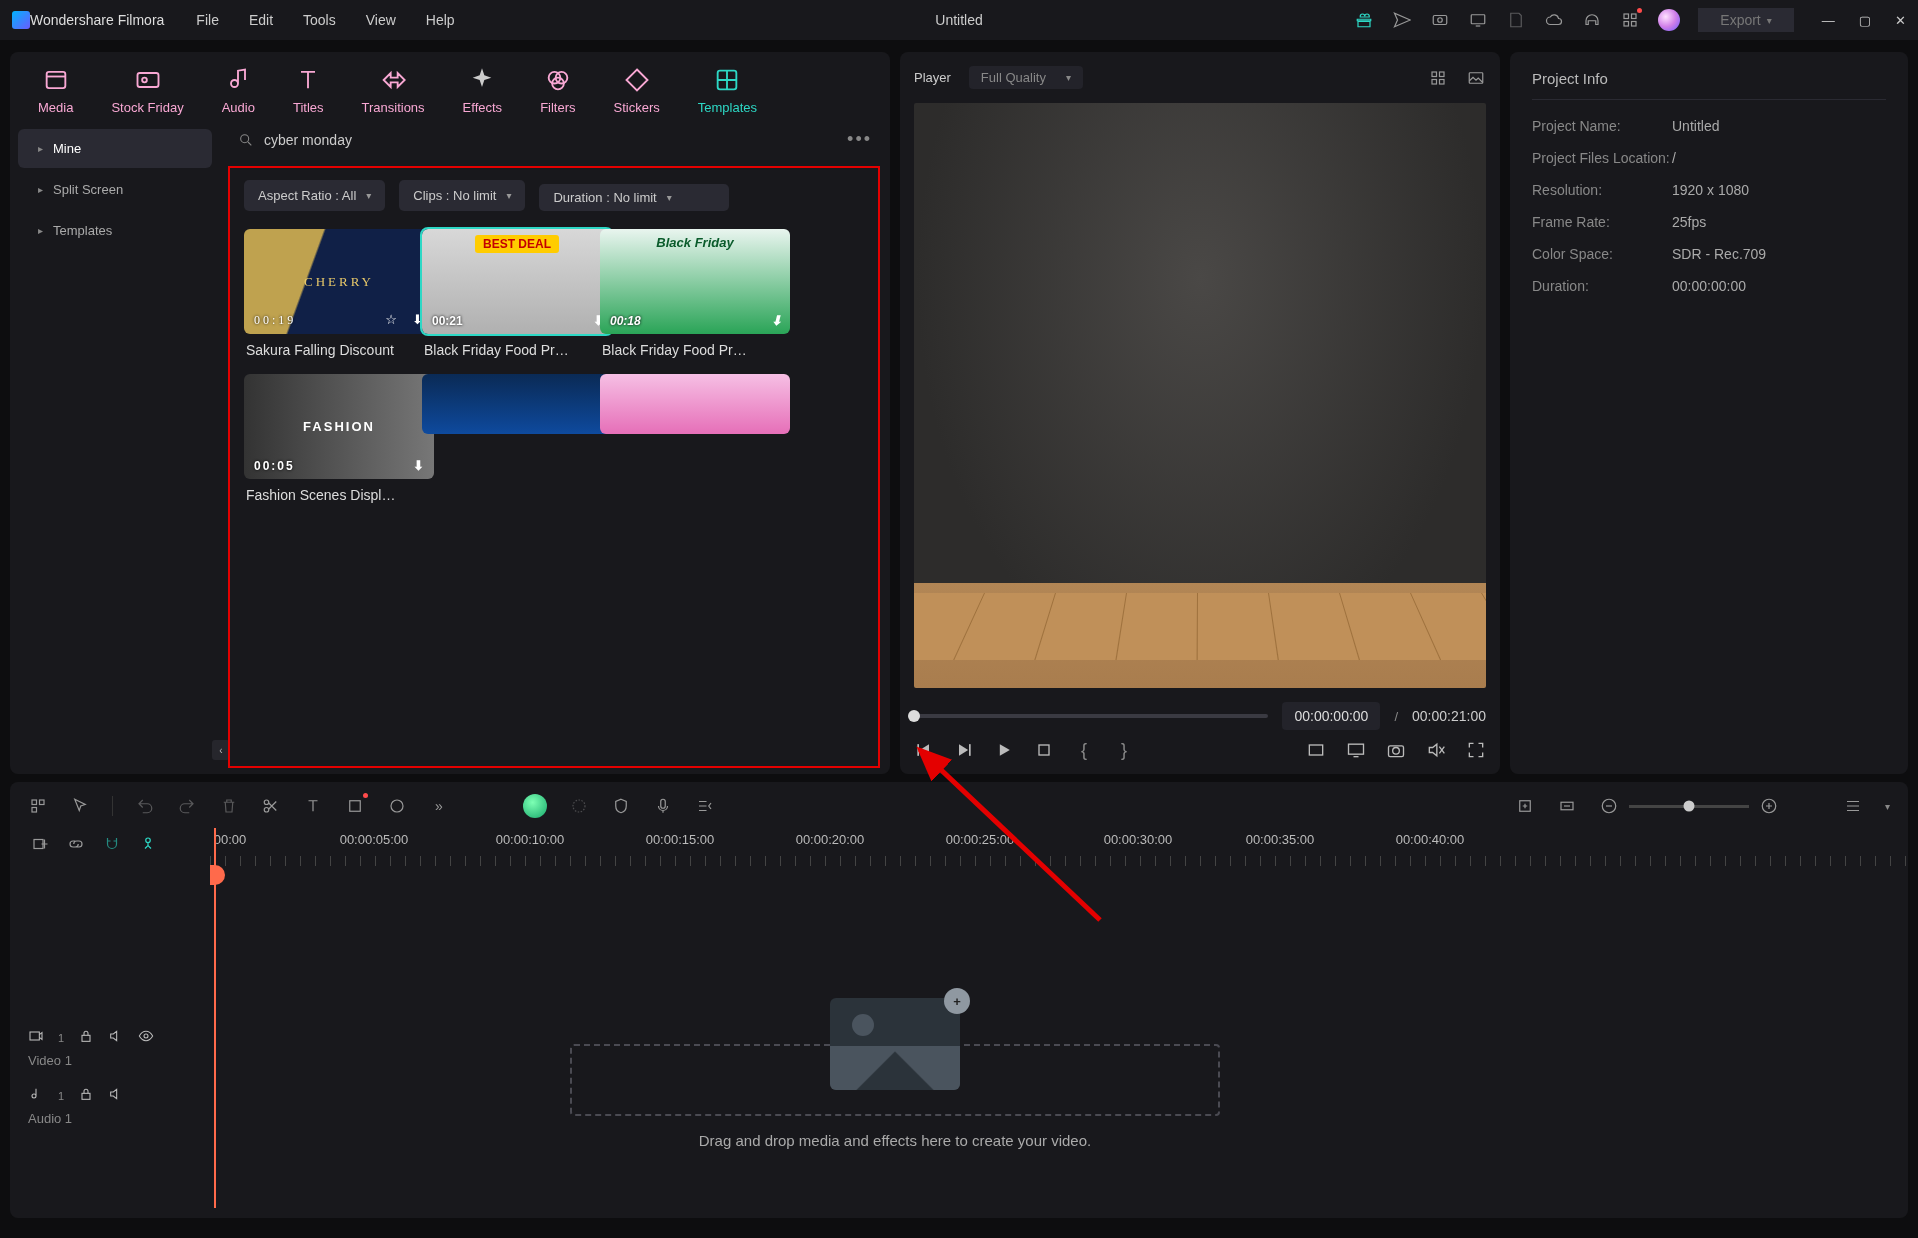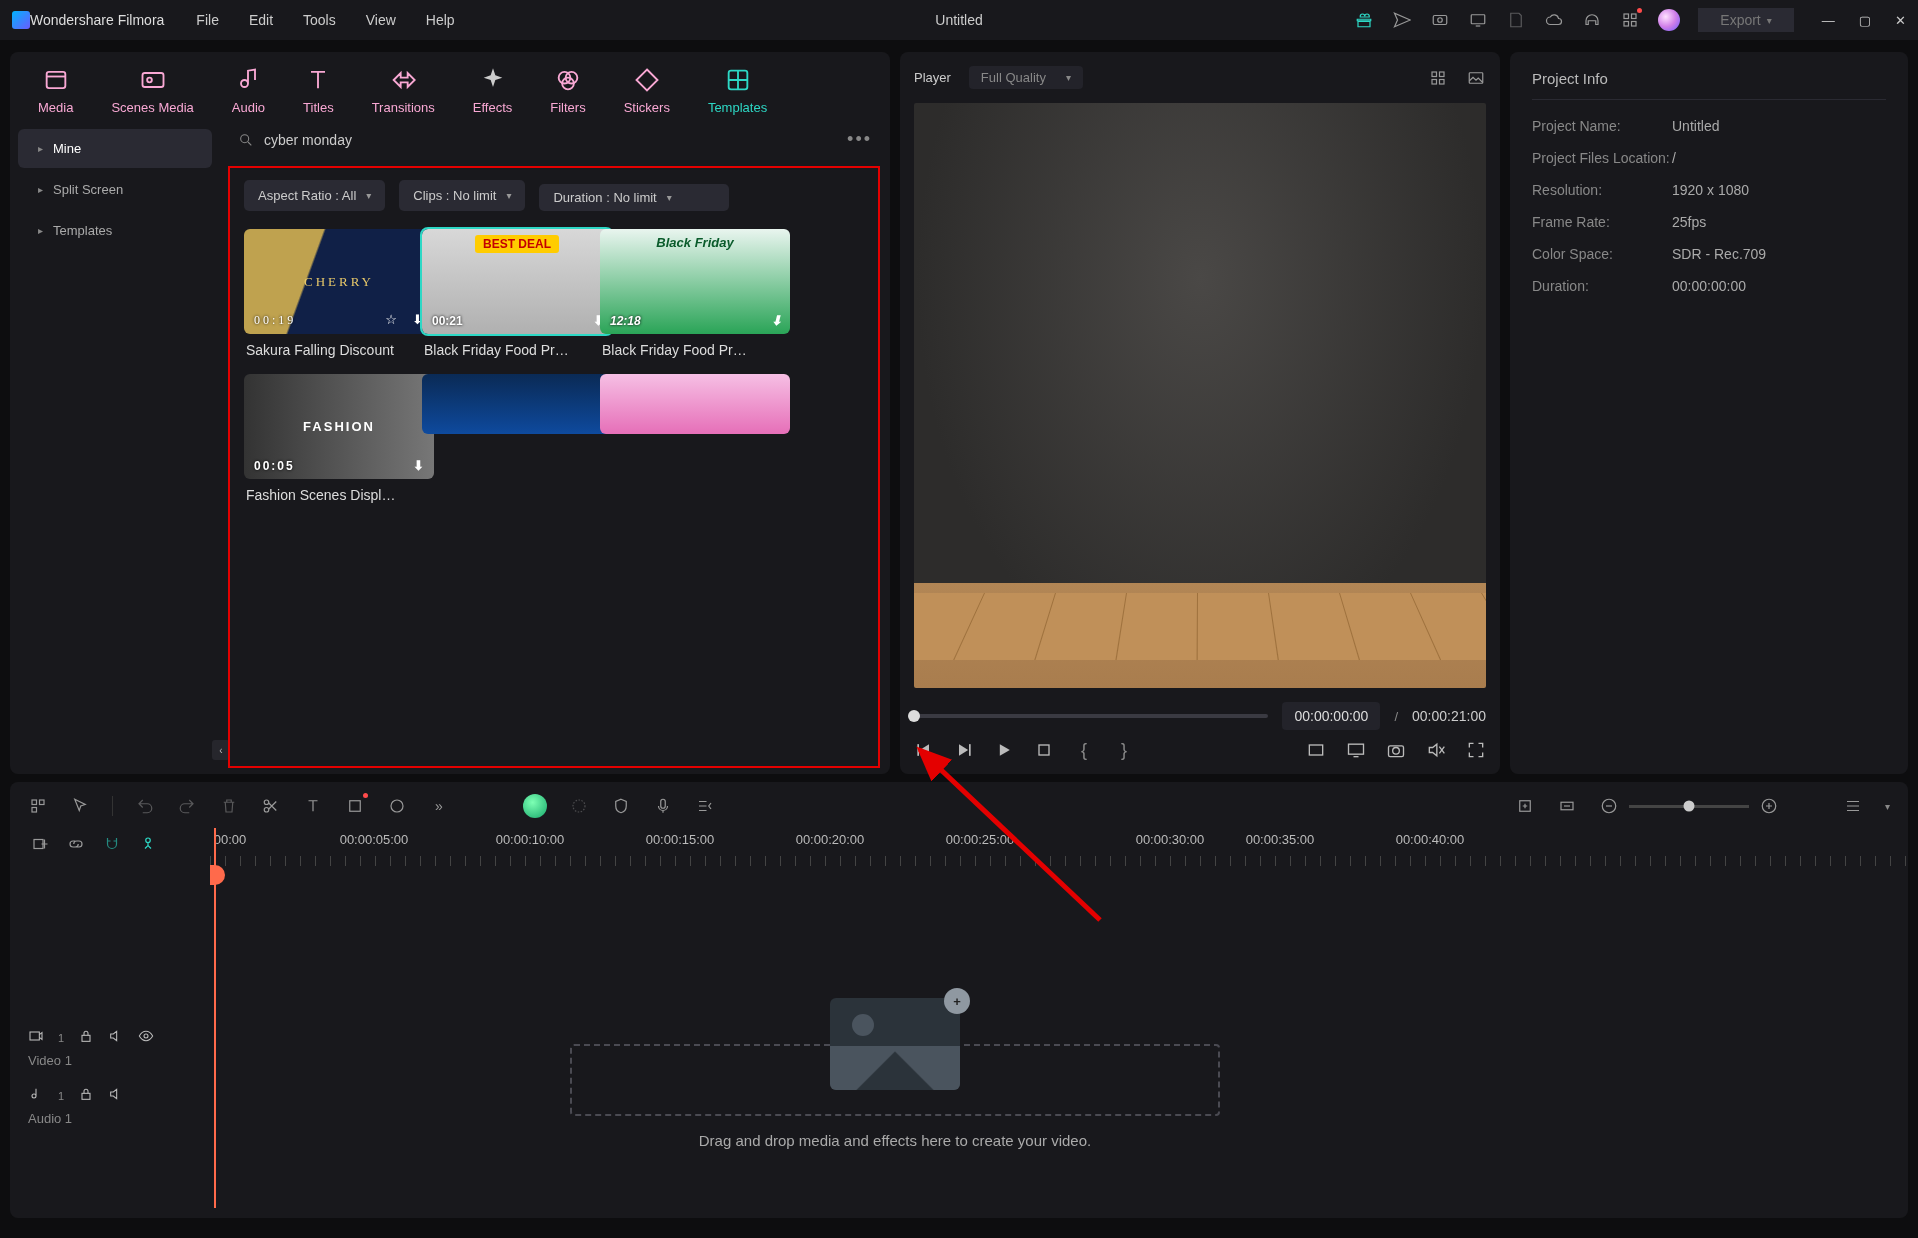--- a/index.html
+++ b/index.html
@@ -224,21 +224,21 @@
             <rect x="4" y="5" width="16" height="14" rx="2"></rect>
             <path d="M4 9h16"></path>
           </svg>
           <div class="tab-label">Media</div>
         </div>
       <div class="tab">
           <svg class="tab-icon stroke-icon" viewBox="0 0 24 24">
             <rect x="3" y="6" width="18" height="12" rx="2"></rect>
             <circle cx="9" cy="12" r="2"></circle>
           </svg>
-          <div class="tab-label">Scenes Media</div>
+          <div class="tab-label">Stock Friday</div>
         </div>
       <div class="tab">
           <svg class="tab-icon stroke-icon" viewBox="0 0 24 24">
             <path d="M9 18a3 3 0 100-6 3 3 0 000 6zM12 15V4l6-1v9"></path>
           </svg>
           <div class="tab-label">Audio</div>
         </div>
       <div class="tab">
           <svg class="tab-icon stroke-icon" viewBox="0 0 24 24">
             <path d="M6 5h12M12 5v14"></path>
@@ -337,21 +337,21 @@
             <div class="tpl selected">
               <div class="tpl-thumb" style="background:linear-gradient(#d8d8d8,#b0b0b0);display:flex;align-items:flex-start;justify-content:center;color:#fff;font-weight:bold;padding-top:6px">
                 <span style="background:#ffcc00;color:#c40000;padding:2px 8px;border-radius:3px;font-size:12px">BEST&nbsp;DEAL</span>
                 <span class="tpl-time">00:21</span>
                 <span class="tpl-dl">⬇</span>
               </div>
               <div class="tpl-title">Black Friday Food Pro...</div>
             </div>
             <div class="tpl">
               <div class="tpl-thumb" style="background:linear-gradient(#e9f5ef,#2aa457);display:flex;align-items:flex-start;justify-content:center;color:#0a5b2b;font-weight:bold;font-style:italic;padding-top:6px">Black Friday
-                <span class="tpl-time">12:18</span>
+                <span class="tpl-time">00:18</span>
                 <span class="tpl-dl">⬇</span>
               </div>
               <div class="tpl-title">Black Friday Food Pro...</div>
             </div>
             <div class="tpl">
               <div class="tpl-thumb" style="background:linear-gradient(90deg,#333,#777);display:flex;align-items:center;justify-content:center;color:#fff;font-weight:bold;letter-spacing:2px">FASHION
                 <span class="tpl-time">00:05</span>
                 <span class="tpl-dl">⬇</span>
               </div>
               <div class="tpl-title">Fashion Scenes Displa...</div>
@@ -672,21 +672,21 @@
     </div>
 
     <div class="tl-right">
       <div class="ruler">
         <span class="rtick" style="left:20px">00:00</span>
         <span class="rtick" style="left:164px">00:00:05:00</span>
         <span class="rtick" style="left:320px">00:00:10:00</span>
         <span class="rtick" style="left:470px">00:00:15:00</span>
         <span class="rtick" style="left:620px">00:00:20:00</span>
         <span class="rtick" style="left:770px">00:00:25:00</span>
-        <span class="rtick" style="left:960px">00:00:30:00</span>
+        <span class="rtick" style="left:928px">00:00:30:00</span>
         <span class="rtick" style="left:1070px">00:00:35:00</span>
         <span class="rtick" style="left:1220px">00:00:40:00</span>
         <div class="minor-ticks"></div>
       </div>
       <div class="playhead"></div>
 
       <div class="drop-zone">
         <div class="dz-img">
           <div class="dz-sun"></div>
             <div class="dz-mtn"></div>

